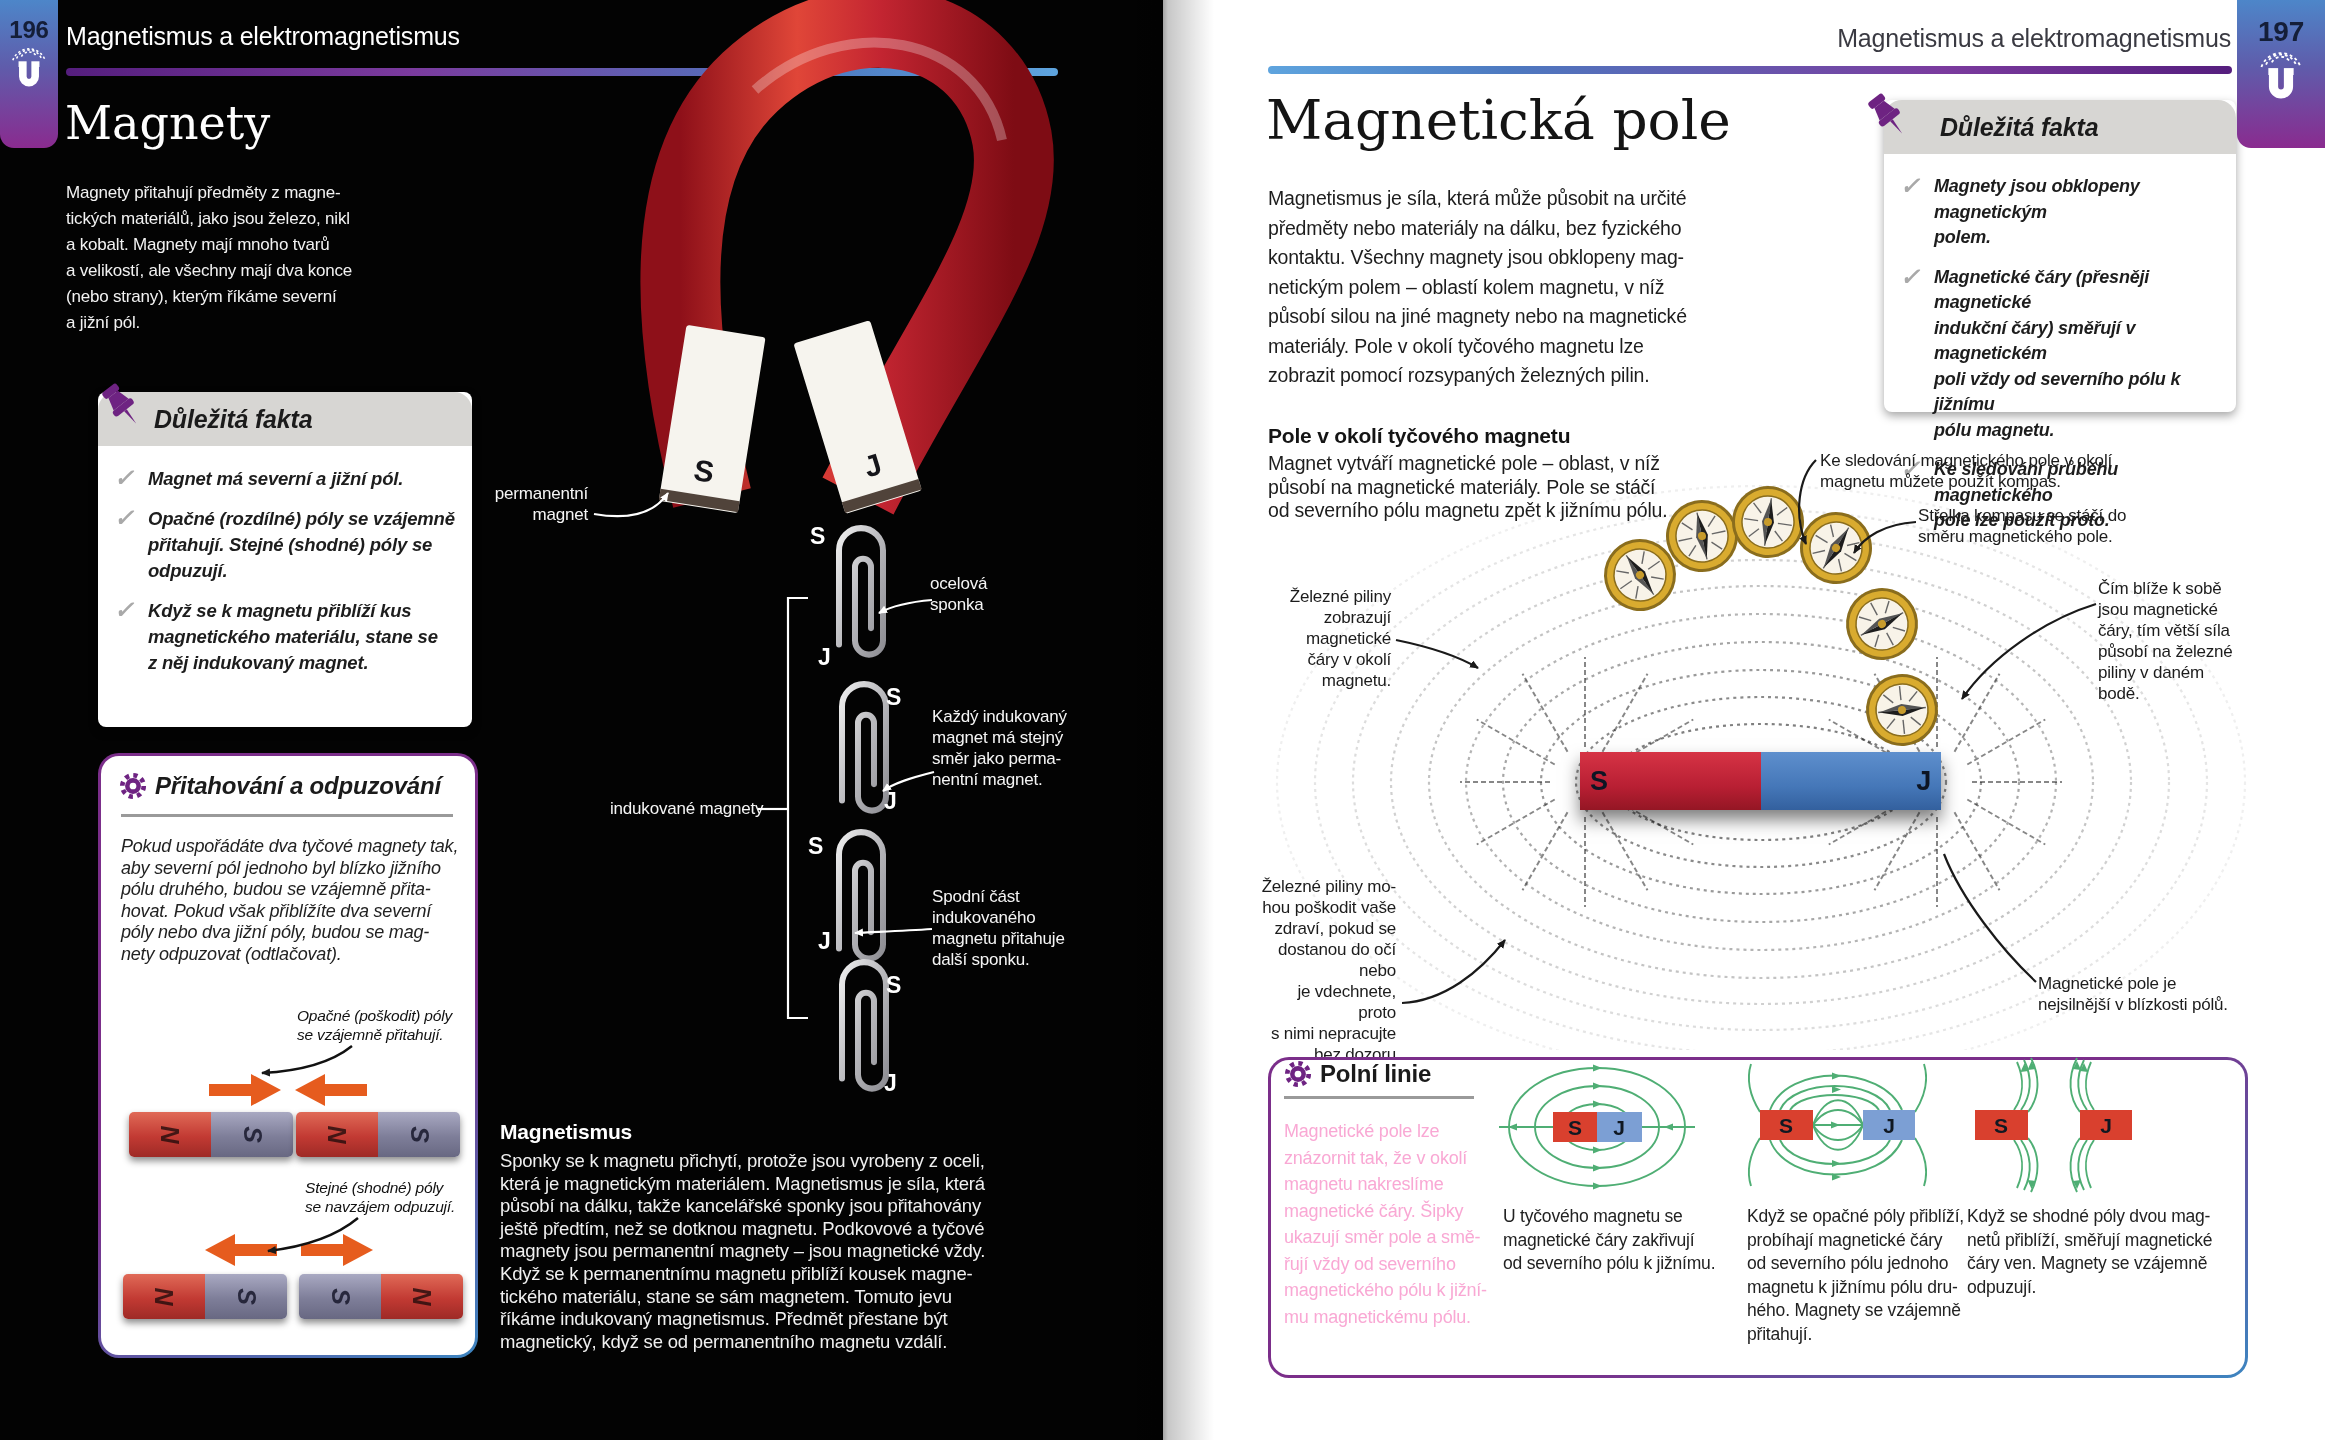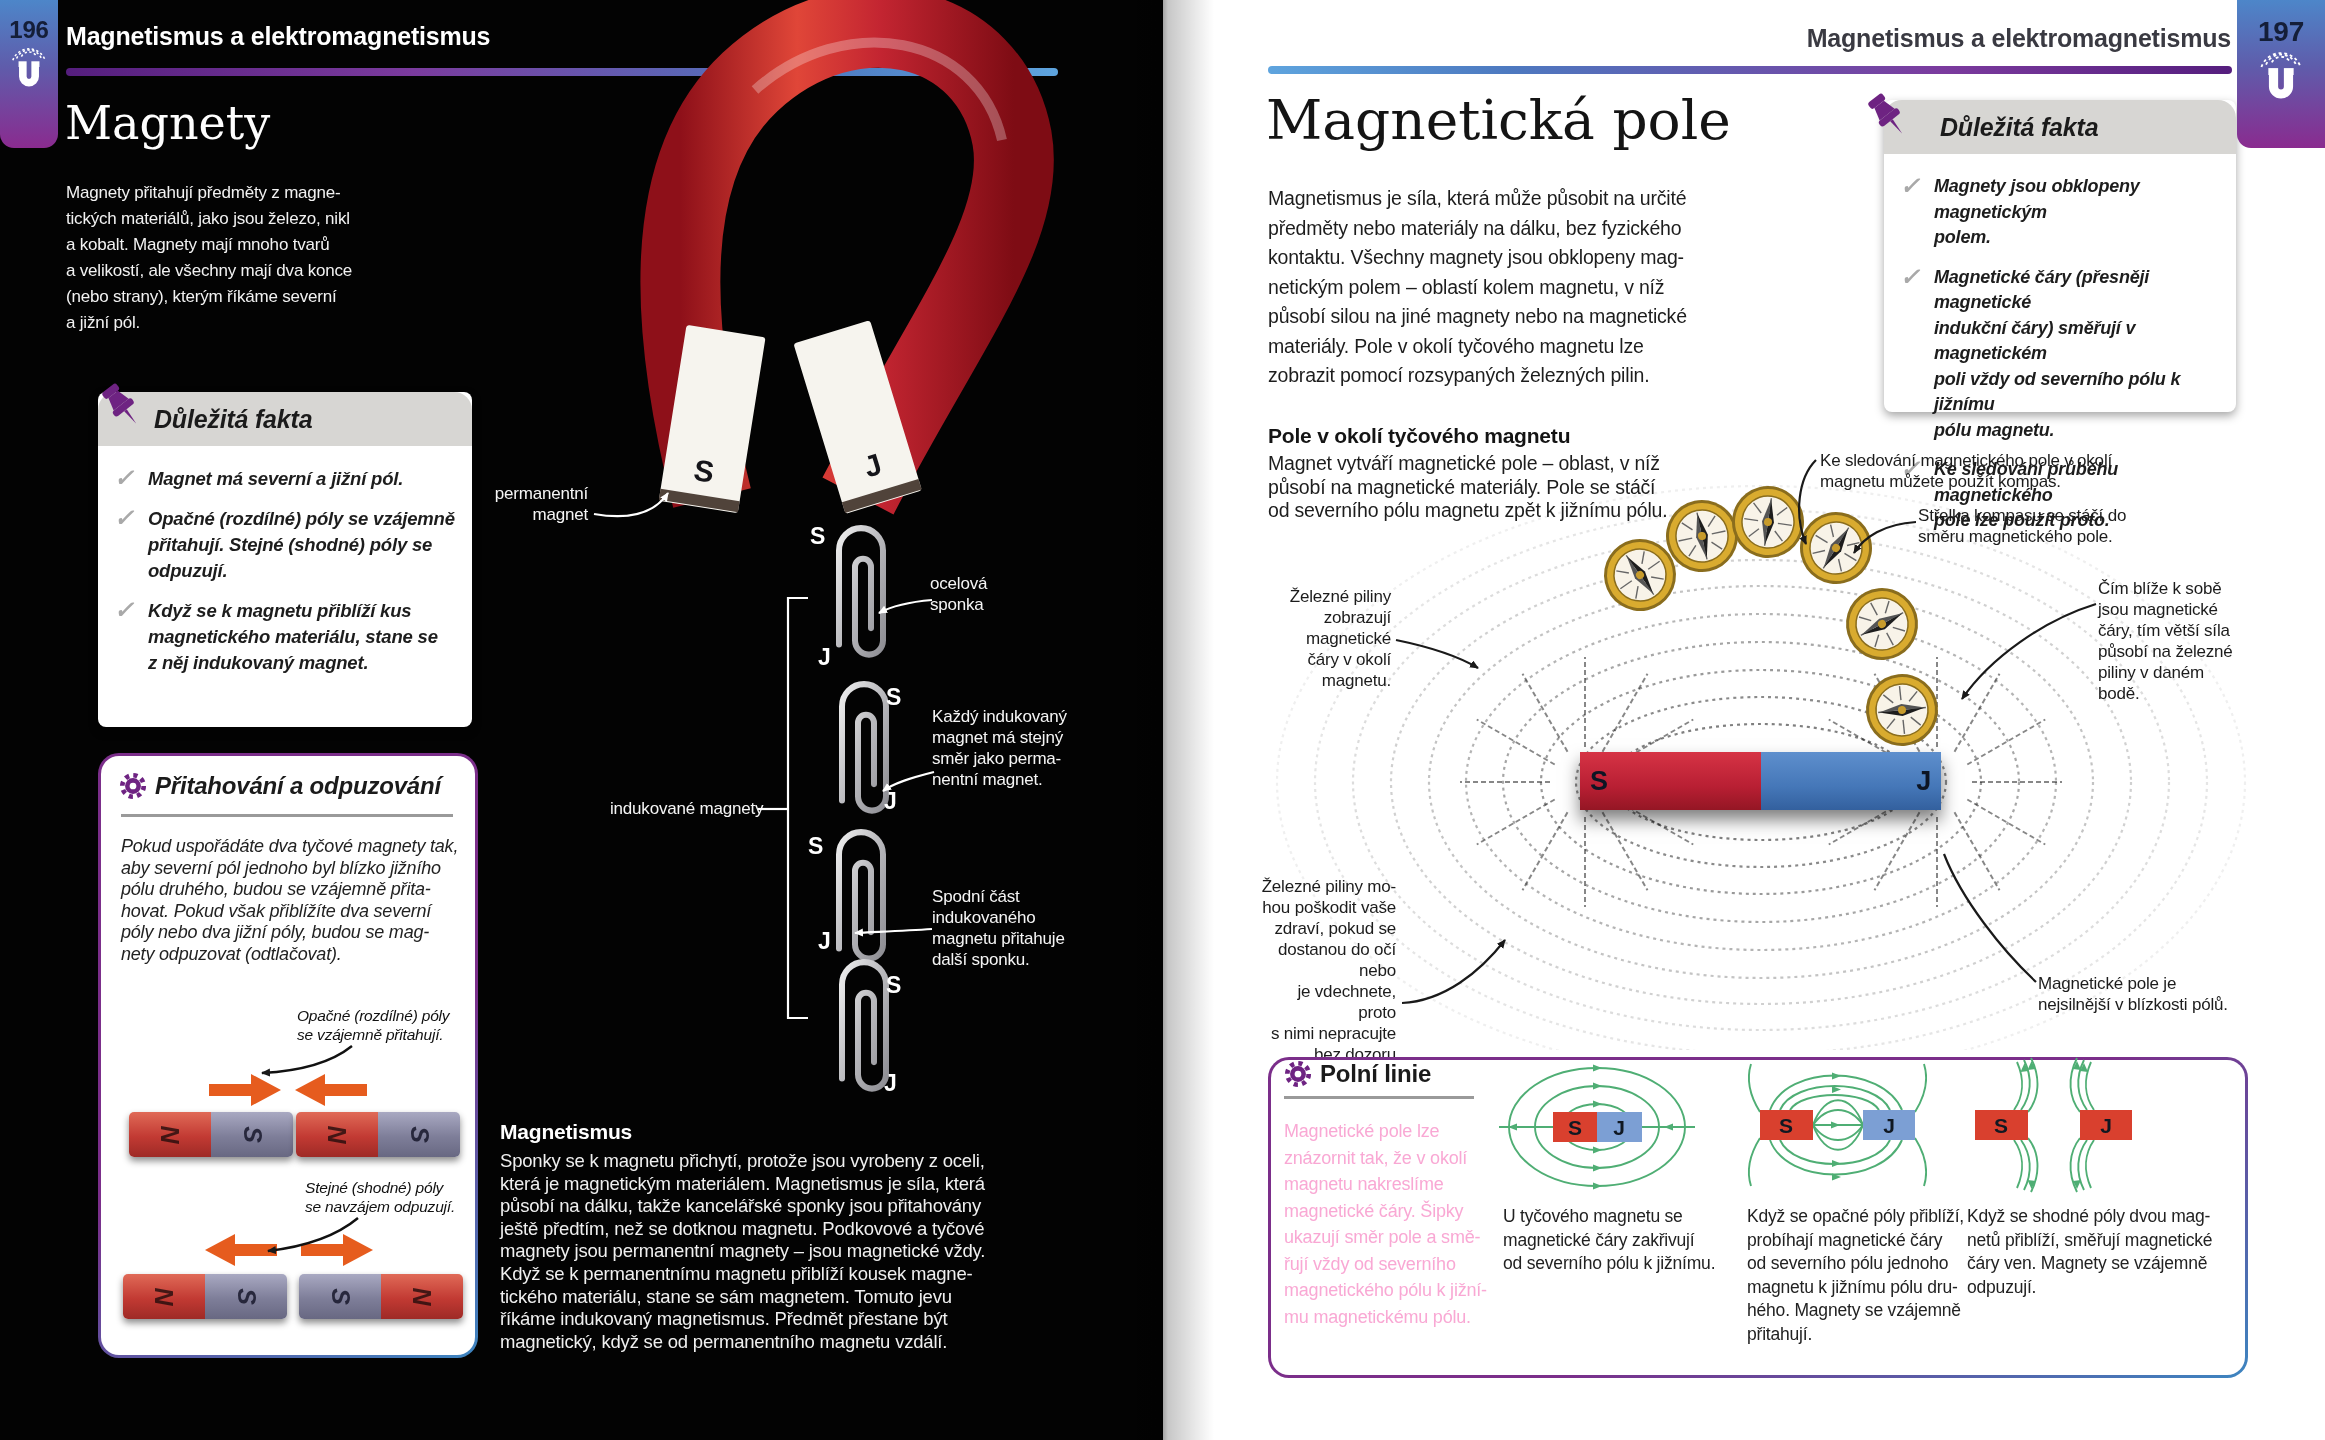--- a/index.html
+++ b/index.html
@@ -14,21 +14,21 @@
     background:linear-gradient(90deg,rgba(0,0,0,0) 0%,rgba(0,0,0,.38) 46%,rgba(0,0,0,.22) 52%,rgba(0,0,0,0) 100%);
     pointer-events:none;z-index:40;}
   
   .tab{display:flex;flex-direction:column;align-items:center;z-index:5;
        background:linear-gradient(180deg,#4d86c9 0%,#5f5cab 45%,#8a2b8f 100%);}
   #tab-196{left:0;top:0;width:58px;height:148px;border-radius:0 0 14px 14px;}
   #tab-197{left:2237px;top:0;width:88px;height:148px;border-radius:0 0 0 14px;}
   .tab-num{font-weight:700;color:#141e38;margin-top:16px;}
   #tab-196 .tab-num{font-size:24px;}
   #tab-197 .tab-num{font-size:28px;}
-  .chapter{font-weight:700;font-size:25px;}
+  .chapter{font-weight:400;font-size:25px;}
   #chapter-left{left:66px;top:22px;color:#fff;}
   #chapter-right{right:94px;top:24px;color:#3a3a42;}
   .rule{height:8px;border-radius:4px;}
   #rule-left{left:66px;top:68px;width:992px;
     background:linear-gradient(90deg,#551e7e 0%,#7b3b9e 35%,#4d79c0 75%,#5ea4de 100%);}
   #rule-right{left:1268px;top:66px;width:964px;
     background:linear-gradient(90deg,#5ea4de 0%,#4d79c0 25%,#7b3b9e 70%,#551e7e 100%);}
   .page-title{font-family:"DejaVu Serif",serif;font-weight:400;letter-spacing:0;}
   #title-left{left:65px;top:96px;font-size:46px;color:#fefefe;}
   #title-right{left:1266px;top:88px;font-size:55px;color:#141414;}
@@ -162,21 +162,21 @@
       </svg>
       <div class="abs gbox-title" style="left:54px;top:16px">Přitahování a odpuzování</div>
       <div class="abs gbox-div" style="left:20px;top:58px;width:332px"></div>
       <div id="attract-body" class="abs pre">Pokud uspořádáte dva tyčové magnety tak,
 aby severní pól jednoho byl blízko jižního
 pólu druhého, budou se vzájemně přita-
 hovat. Pokud však přiblížíte dva severní
 póly nebo dva jižní póly, budou se mag-
 nety odpuzovat (odtlačovat).</div>
 
-      <div class="abs fig-label pre" style="left:196px;top:250px">Opačné (rozdílné) póly
+      <div class="abs fig-label pre" style="left:196px;top:250px">Opačné (poškodit) póly
 se vzájemně přitahují.</div>
       <svg class="abs" style="left:106px;top:318px" width="162" height="32" viewBox="0 0 162 32">
         <path d="M2,10 h42 v-10 l30,16 -30,16 v-10 h-42 z" fill="#e65c1e"></path>
         <path d="M160,10 h-42 v-10 l-30,16 30,16 v-10 h42 z" fill="#e65c1e"></path>
       </svg>
       <div class="abs pm-row" style="left:28px;top:356px;gap:3px">
         <div class="pm">
             <div class="half red">
               <span>N</span>
             </div>

